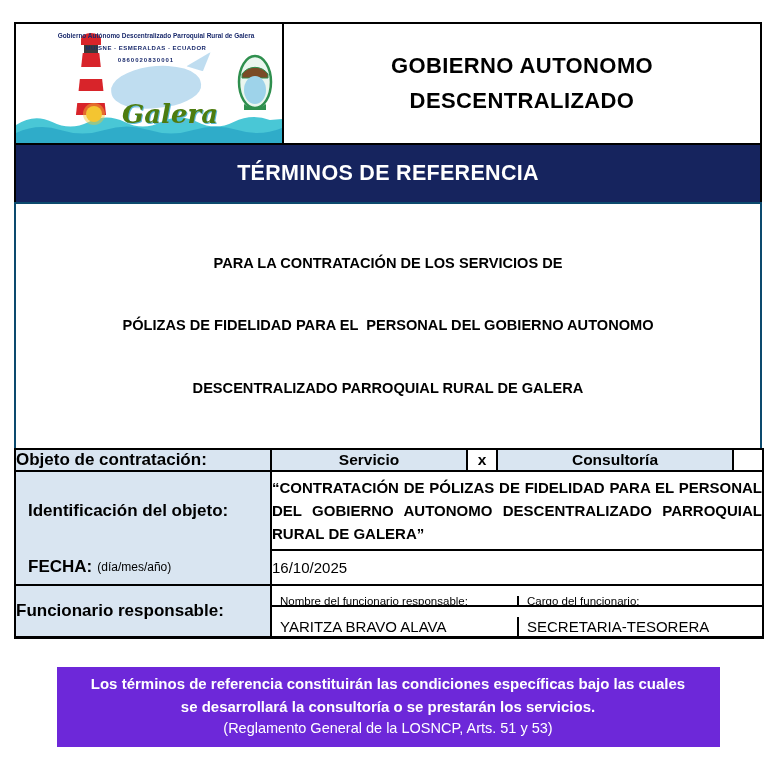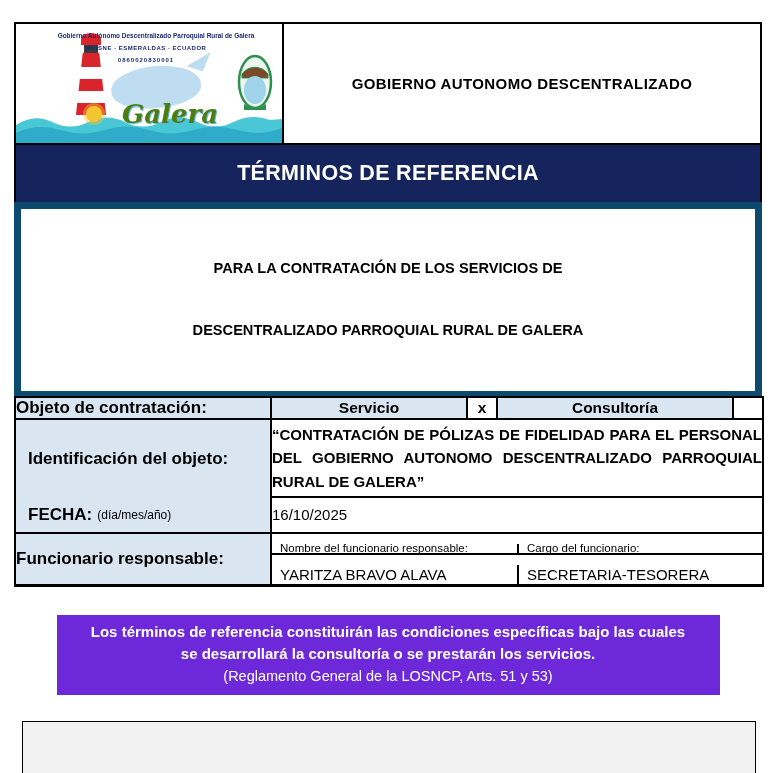--- a/index.html
+++ b/index.html
@@ -8,21 +8,21 @@
     width:776px; height:773px; overflow:hidden;
     font-family:"Liberation Sans", sans-serif; color:#000;
   }
   .page { position:relative; width:776px; height:773px; background:#fff; }
   .doc  { position:absolute; left:14px; top:22px; width:748px; }
 
   
   .header-box { display:flex; border:2px solid #000; height:123px; background:#fff; }
   .logo-cell  { width:268px; border-right:2px solid #000; position:relative; overflow:hidden; background:#fff; }
   .title-cell { flex:1; display:flex; flex-direction:column; justify-content:center; align-items:center;
-                text-align:center; font-weight:bold; font-size:15px; line-height:1.55; letter-spacing:.4px; }
+                text-align:center; font-weight:bold; font-size:22px; line-height:1.55; letter-spacing:.4px; }
 
   
   .logo { position:absolute; inset:0; }
   .logo-text { position:absolute; top:8px; left:34px; right:40px; text-align:center; color:#1a2a6c; z-index:3; }
   .lt1 { font-size:7px; font-weight:bold; white-space:nowrap; transform:scale(.92); }
   .lt2 { font-size:6px; font-weight:bold; margin-top:6px; letter-spacing:.5px; }
   .lt3 { font-size:6px; font-weight:bold; margin-top:6px; letter-spacing:1px; }
   .whale { position:absolute; left:95px; top:42px; width:90px; height:42px; background:#aad2ec;
            border-radius:50% 60% 45% 55%; transform:rotate(-8deg); z-index:1; opacity:.75; }
   .whale:after { content:""; position:absolute; right:-14px; top:-6px; width:26px; height:18px;
@@ -37,21 +37,21 @@
                  font-size:26px; color:#4d7c0f; text-shadow:1px 1px 0 #5fb8d8; }
   .sun { width:16px; height:16px; border-radius:50%; background:#f4c531; box-shadow:0 0 0 3px rgba(244,197,49,.45); display:inline-block; }
   .shield { position:absolute; right:8px; top:28px; z-index:3; }
   .waves { position:absolute; left:0; right:0; bottom:0; width:100%; height:34px; z-index:2; }
 
   
   .banner { margin-top:-2px; height:61px; border:2px solid #000; display:flex; align-items:center; justify-content:center;
             color:#fff; font-weight:bold; font-size:21.5px; letter-spacing:.3px; }
 
   
-  .subtitle { margin-top:-2px; border:7px solid #0c4a6e; padding:7px 14px 8px; text-align:center;
+  .subtitle { margin-top:-2px; border:2px solid #0c4a6e; padding:7px 14px 8px; text-align:center;
               font-weight:bold; font-size:14.6px; line-height:1.43; background:#fff; white-space:pre-wrap; }
 
   
   table.main { margin-top:-2px; width:748px; border-collapse:collapse; table-layout:fixed; }
   table.main td { border:2px solid #000; padding:0; vertical-align:middle; }
   table.main tr:last-child td { border-bottom:3px solid #000; }
   td.blue  { background:#D9E5F1; }
   td.white { background:#ffffff; }
   .cell-label { font-weight:bold; font-size:17px; padding:4px 6px 4px 12px; }
   .cell-center { text-align:center; font-weight:bold; font-size:15.5px; }
@@ -120,20 +120,21 @@
       </div>
       <div class="title-cell">
         <div>GOBIERNO AUTONOMO DESCENTRALIZADO</div>
       </div>
     </div>
 
     <div class="banner" style="background:#16245E;">TÉRMINOS DE REFERENCIA</div>
 
     <div class="subtitle">
       <div>PARA LA CONTRATACIÓN DE LOS SERVICIOS DE</div>
+      <div>PÓLIZAS DE FIDELIDAD PARA EL  PERSONAL DEL GOBIERNO AUTONOMO</div>
       <div>DESCENTRALIZADO PARROQUIAL RURAL DE GALERA</div>
     </div>
 
     <table class="main">
       <colgroup>
           <col style="width:256px">
           <col style="width:196px">
           <col style="width:30px">
           <col style="width:236px">
           <col style="width:30px">

